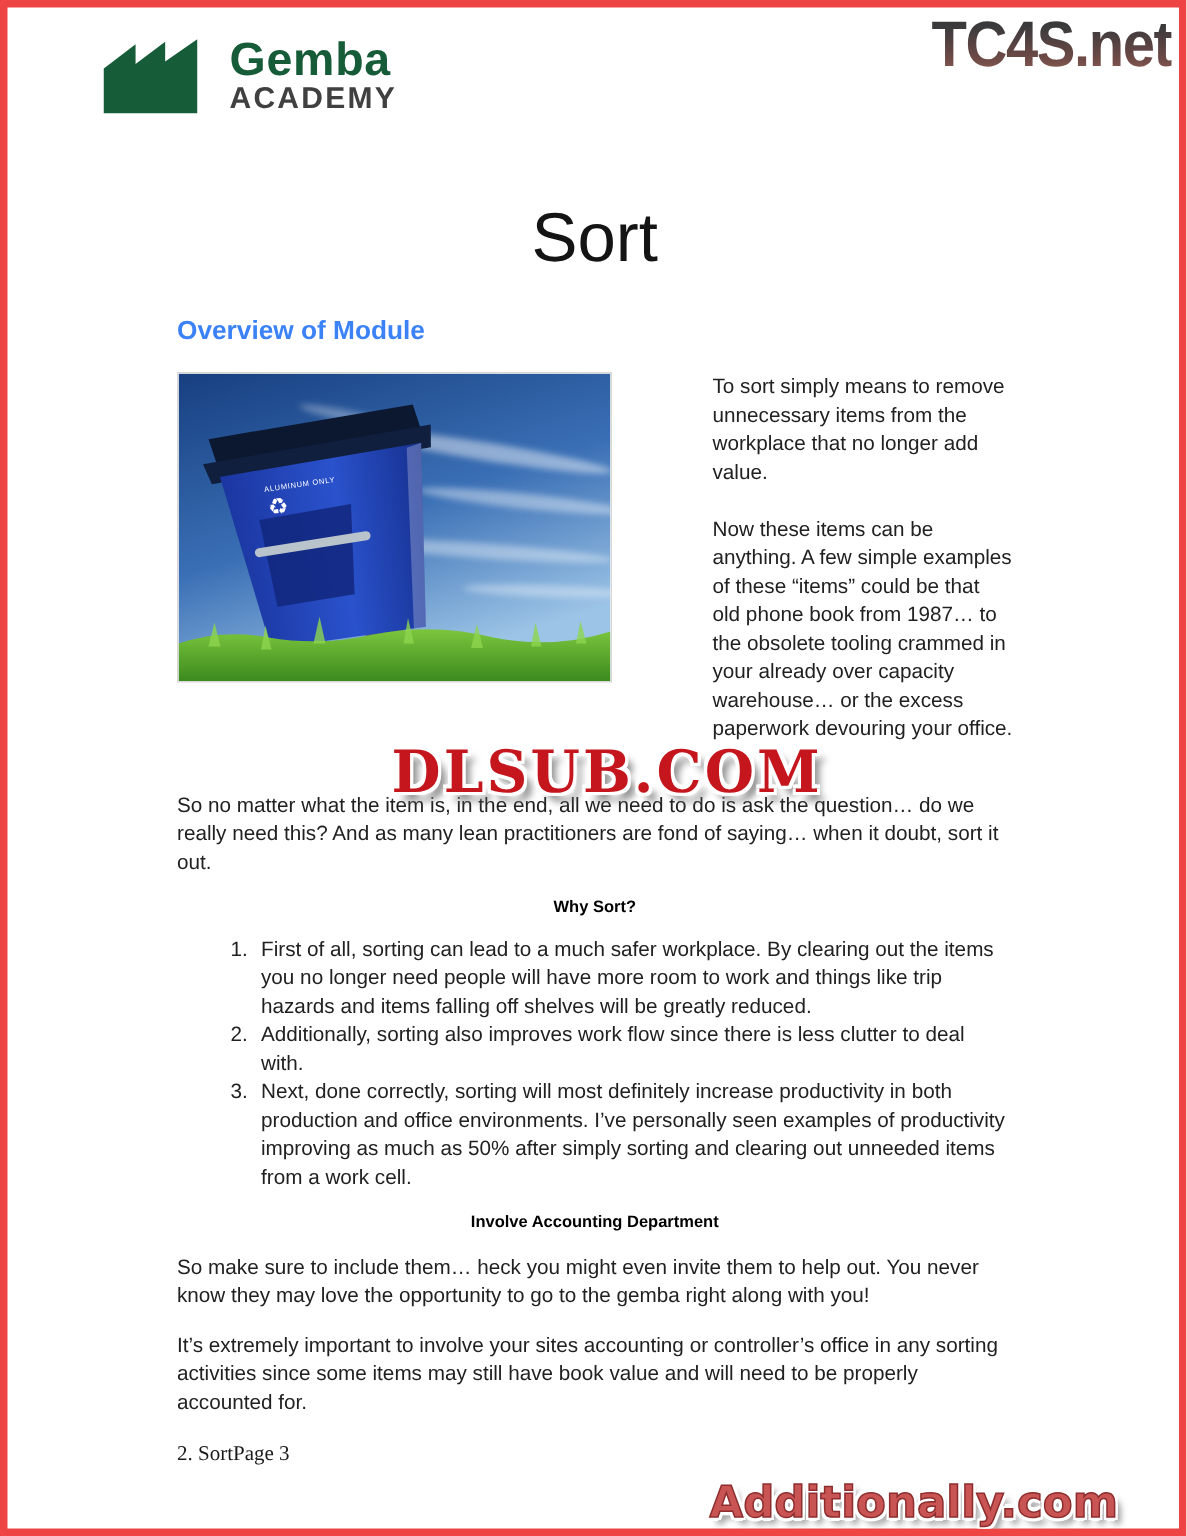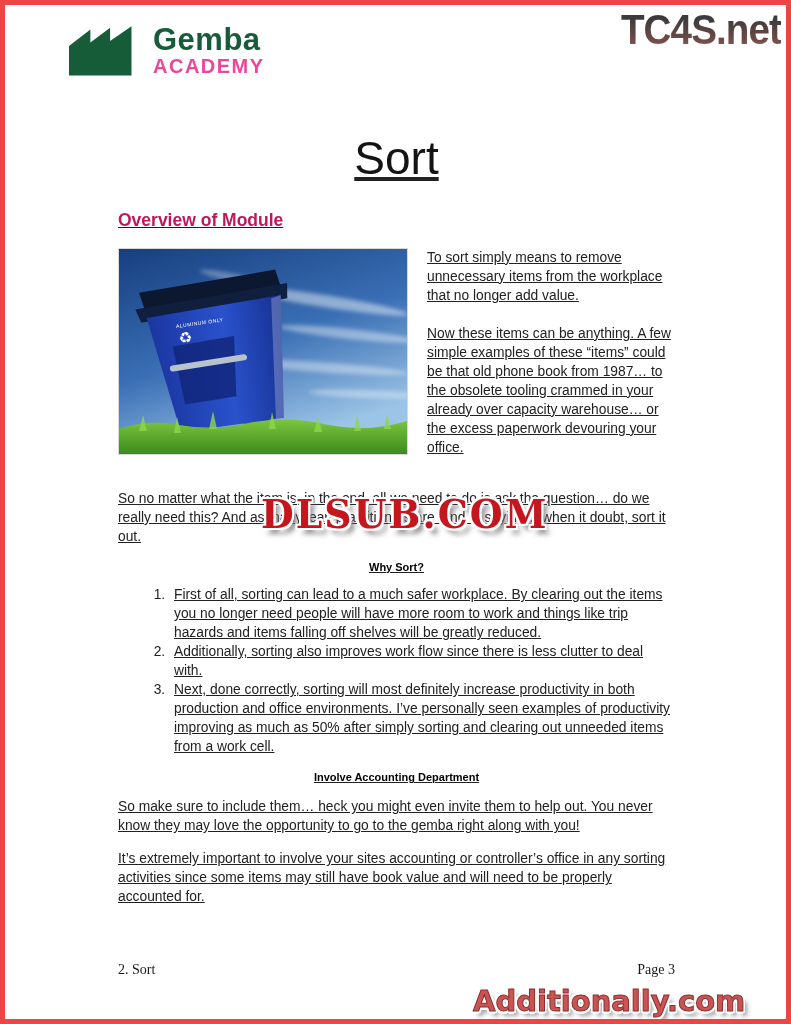--- a/index.html
+++ b/index.html
@@ -9,87 +9,86 @@
     box-sizing:border-box;
     background:#ffffff;
     border:5px solid #ef4444;
     overflow:hidden;
     font-family:"Liberation Sans", sans-serif;
     color:#212121;
   }
   .content{
     position:relative;
     padding:0 111px 0 113px;
-    text-decoration:underline;
   }
   
   .logo{
     position:absolute;left:64px;top:16px;
     display:flex;align-items:center;gap:10px;
   }
   .logo-icon svg{display:block;}
   .logo-words{line-height:1;}
   .logo-word1{
     font-size:31px;font-weight:bold;color:#175c38;letter-spacing:0.5px;
   }
   .logo-word2{
-    font-size:20px;font-weight:bold;color:#ec4899;letter-spacing:1.5px;margin-top:1px;
+    font-size:20px;font-weight:bold;color:#404040;letter-spacing:1.5px;margin-top:1px;
   }
   .tc4s{
     position:absolute;right:5px;top:0px;
     font-family:"Liberation Sans", sans-serif;
     font-weight:bold;font-size:42px;letter-spacing:-1px;
     transform:scale(0.92,1.02);transform-origin:right top;
     background:linear-gradient(to bottom,#3a3a3c 25%,#6e4a46 70%,#95625b 95%);
     -webkit-background-clip:text;background-clip:text;
     color:transparent;
   }
   
   .doc-title{
     padding-top:128px;
     text-align:center;
     font-size:46px;font-weight:400;color:#141414;
     line-height:1.1;
   }
   .green-heading{
     margin-top:26px;
-    font-size:17.5px;font-weight:bold;color:#be185d;
+    font-size:17.5px;font-weight:bold;color:#3b82f6;
   }
   .sub-heading{
     margin-top:15px;margin-bottom:0;
     font-size:11px;font-weight:bold;color:#000000;text-align:center;
   }
   
   .body-text{font-size:13.8px;line-height:1.38;color:#212121;}
   .media-row{
     margin-top:17px;
     display:flex;gap:19px;align-items:flex-start;
   }
   .photo{
     width:290px;height:207px;flex:0 0 auto;
     border:1px solid #d8d8d8;box-sizing:border-box;
     overflow:hidden;
   }
   .photo svg{display:block;}
-  .col-text{flex:1;}
+  .col-text{flex:1;margin-left:48px;}
   .col-text p{margin:0 0 19px 0;}
   .para{margin:13px 0 0 0;}
   ol.sort-list{
     margin:12px 0 0 0;
     padding-left:51px;
   }
   ol.sort-list li{
     padding-left:5px;
     margin:0;
   }
   .involve-para{margin:14px 0 0 0;}
   
   .footer{
     position:absolute;left:113px;right:111px;top:957px;
-    display:flex;justify-content:space-between;
+    display:flex;justify-content:flex-start;
     font-family:"Liberation Serif", serif;
     font-size:14px;color:#1a1a1a;
   }
   
   .wm-dlsub{
     position:absolute;left:256px;top:486px;
     font-family:"DejaVu Serif", serif;
     font-weight:900;font-size:37px;letter-spacing:2px;
     color:#c6161d;
     transform:scale(1.02,1.05);transform-origin:left top;

